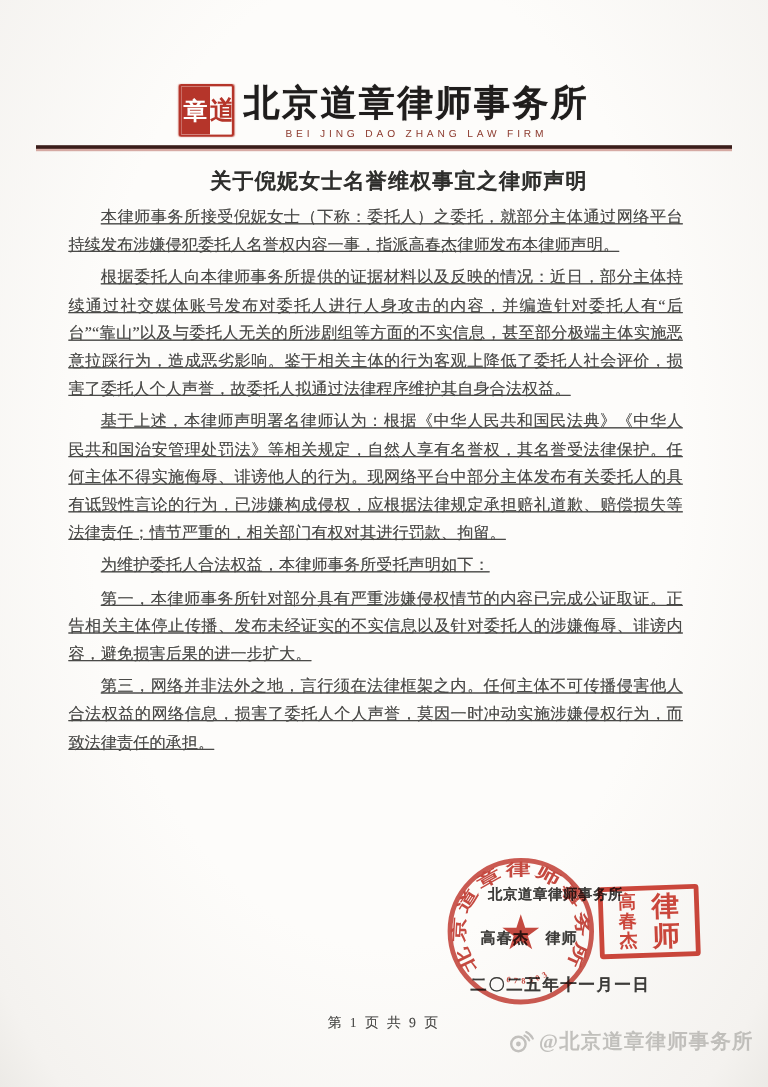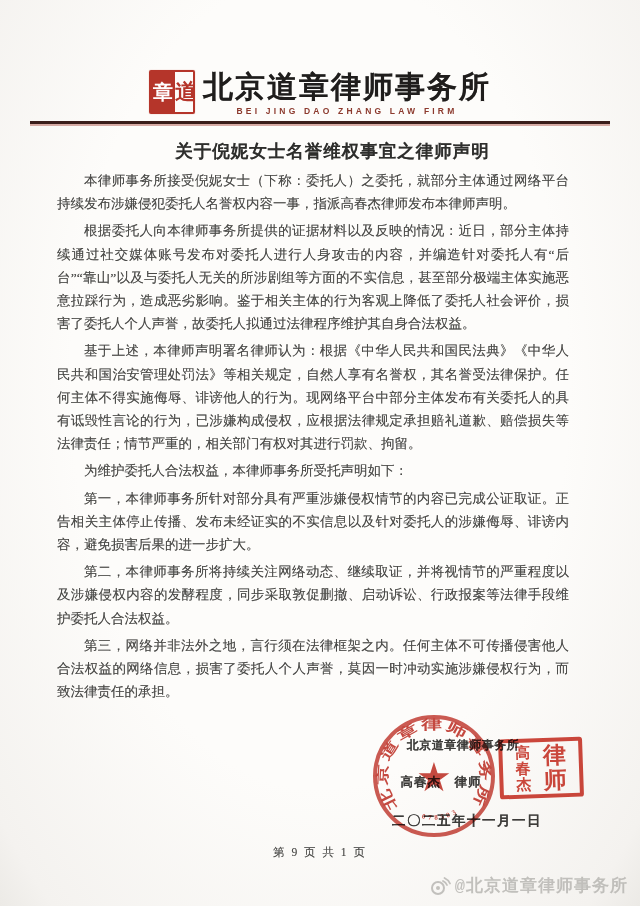--- a/index.html
+++ b/index.html
@@ -27,40 +27,40 @@
     flex:1;background:#fdfcfa;color:#b5352a;display:flex;align-items:center;justify-content:center;
     font-size:22px;font-weight:700;
   }
   .firm-block{display:flex;flex-direction:column;align-items:center;}
   .firm-cn{
     font-size:30px;font-weight:900;color:#1f1d1c;letter-spacing:2px;line-height:34px;
     text-shadow:0 0 .6px rgba(0,0,0,.5);
   }
   .firm-en{
     font-family:"Liberation Sans","DejaVu Sans",sans-serif;
-    font-size:8.5px;font-weight:700;letter-spacing:3.2px;color:#8c3a2e;margin-top:2px;
+    font-size:8.5px;font-weight:400;letter-spacing:3.2px;color:#8c3a2e;margin-top:2px;
   }
   .divider{
     position:absolute;top:121px;left:30px;right:30px;height:3px;background:#3a1d1a;
     box-shadow:0 2px 0 rgba(169,74,62,.45);
   }
   .doc-title{
     position:absolute;top:139px;left:0;right:0;text-align:center;
     font-family:"Liberation Sans","DejaVu Sans",sans-serif;
     font-size:17.5px;font-weight:700;color:#2e2e2c;letter-spacing:1px;
     text-shadow:0 0 .5px rgba(40,40,40,.5);
     margin-left:25px;
   }
   
   .body-text{
     position:absolute;top:169px;left:57px;width:528px;
     font-size:13.5px;line-height:23.2px;text-align:justify;
     text-shadow:0 0 .5px rgba(74,74,72,.55);
   }
-  .body-text p{margin:0 16px 4px 0;text-indent:2em;}
+  .body-text p{margin:0 16px 4px 0;text-indent:2em;text-decoration:underline;}
   .closing{margin-top:2px;}
   
   .sig-firm,.sig-lawyer,.sig-date{
     position:absolute;color:#3c3b39;font-weight:600;text-align:center;
     text-shadow:0 0 .5px rgba(60,60,58,.6);white-space:nowrap;
   }
   .sig-firm{top:737px;left:383px;width:160px;font-size:12px;letter-spacing:.5px;}
   .sig-lawyer{top:774px;left:381px;width:120px;font-size:12.5px;letter-spacing:1px;}
   .sig-date{top:812px;left:388px;width:158px;font-size:13.5px;letter-spacing:1.5px;}
   .round-seal{
@@ -77,23 +77,23 @@
   .square-seal .col{display:flex;flex-direction:column;align-items:center;justify-content:center;}
   .square-seal .col.small{font-size:15px;line-height:16px;}
   .square-seal .col.big{font-size:23px;line-height:25px;}
   
   .footer{
     position:absolute;top:845px;left:0;right:0;text-align:center;
     font-size:11.5px;color:#4d4d4b;letter-spacing:2px;
     text-shadow:0 0 .5px rgba(77,77,75,.5);
   }
   .watermark{
-    position:absolute;top:874px;right:12px;display:flex;align-items:center;gap:4px;
+    position:absolute;top:856px;right:12px;display:flex;align-items:center;gap:4px;
     color:rgba(175,173,170,.75);font-weight:700;font-size:17px;letter-spacing:1px;
-    font-family:Liberation Mono, monospace;
+    font-family:Liberation Serif, serif;
   }
 </style>
 </head>
 <body>
 
 <div class="page">
 
   <div class="logo-row">
     <div class="logo-seal">
       <div class="half-l">章</div>
@@ -108,21 +108,20 @@
   <div class="divider"></div>
 
   <div class="doc-title">关于倪妮女士名誉维权事宜之律师声明</div>
 
   <div class="body-text">
     <p>本律师事务所接受倪妮女士（下称：委托人）之委托，就部分主体通过网络平台持续发布涉嫌侵犯委托人名誉权内容一事，指派高春杰律师发布本律师声明。</p>
     <p>根据委托人向本律师事务所提供的证据材料以及反映的情况：近日，部分主体持续通过社交媒体账号发布对委托人进行人身攻击的内容，并编造针对委托人有“后台”“靠山”以及与委托人无关的所涉剧组等方面的不实信息，甚至部分极端主体实施恶意拉踩行为，造成恶劣影响。鉴于相关主体的行为客观上降低了委托人社会评价，损害了委托人个人声誉，故委托人拟通过法律程序维护其自身合法权益。</p>
     <p>基于上述，本律师声明署名律师认为：根据《中华人民共和国民法典》《中华人民共和国治安管理处罚法》等相关规定，自然人享有名誉权，其名誉受法律保护。任何主体不得实施侮辱、诽谤他人的行为。现网络平台中部分主体发布有关委托人的具有诋毁性言论的行为，已涉嫌构成侵权，应根据法律规定承担赔礼道歉、赔偿损失等法律责任；情节严重的，相关部门有权对其进行罚款、拘留。</p>
     <p>为维护委托人合法权益，本律师事务所受托声明如下：</p>
     <p>第一，本律师事务所针对部分具有严重涉嫌侵权情节的内容已完成公证取证。正告相关主体停止传播、发布未经证实的不实信息以及针对委托人的涉嫌侮辱、诽谤内容，避免损害后果的进一步扩大。</p>
-    <p>第二，本律师事务所将持续关注网络动态、继续取证，并将视情节的严重程度以及涉嫌侵权内容的发酵程度，同步采取敦促删撤、启动诉讼、行政报案等法律手段维护委托人合法权益。</p>
     <p>第三，网络并非法外之地，言行须在法律框架之内。任何主体不可传播侵害他人合法权益的网络信息，损害了委托人个人声誉，莫因一时冲动实施涉嫌侵权行为，而致法律责任的承担。</p>
   </div>
 
   <div class="sig-firm">北京道章律师事务所</div>
   <div class="sig-lawyer">高春杰　律师</div>
   <div class="sig-date">二〇二五年十一月一日</div>
 
   <svg class="round-seal" viewBox="0 0 126 148">
     <defs>
       <path id="ringArc" d="M 29.8,107.2 A 47,47 0 1 1 96.2,107.2" fill="none"></path>
@@ -143,21 +142,21 @@
       <span>高</span>
       <span>春</span>
       <span>杰</span>
     </div>
     <div class="col big">
       <span>律</span>
       <span>师</span>
     </div>
   </div>
 
-  <div class="footer">第 9 页 共 1 页</div>
+  <div class="footer">第 1 页 共 9 页</div>
 
   <div class="watermark">
     <svg width="22" height="20" viewBox="0 0 22 20">
       <circle cx="9" cy="12" r="6" fill="none" stroke="rgba(175,173,170,.75)" stroke-width="2"></circle>
       <circle cx="9" cy="12" r="2" fill="rgba(175,173,170,.75)"></circle>
       <path d="M 14,5 A 8,8 0 0 1 18,9" fill="none" stroke="rgba(175,173,170,.75)" stroke-width="1.8" stroke-linecap="round"></path>
       <path d="M 15.5,2 A 11,11 0 0 1 21,7.5" fill="none" stroke="rgba(175,173,170,.75)" stroke-width="1.8" stroke-linecap="round"></path>
     </svg>
     <span>@北京道章律师事务所</span>
   </div>

